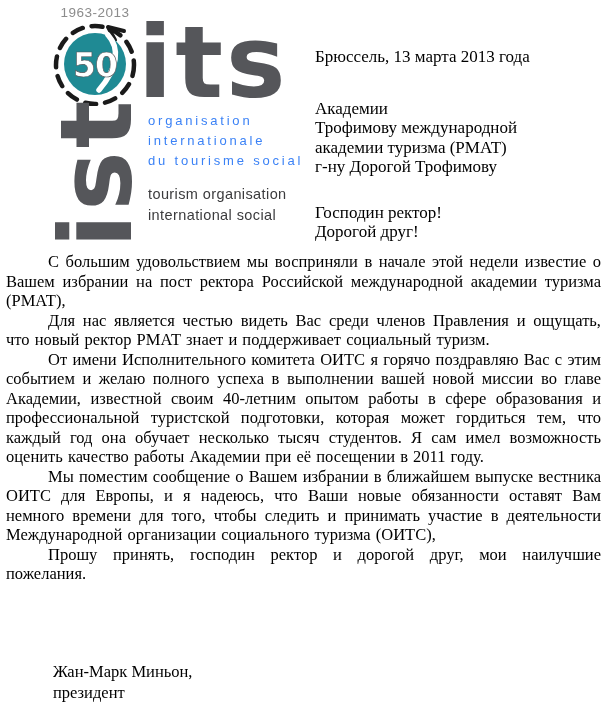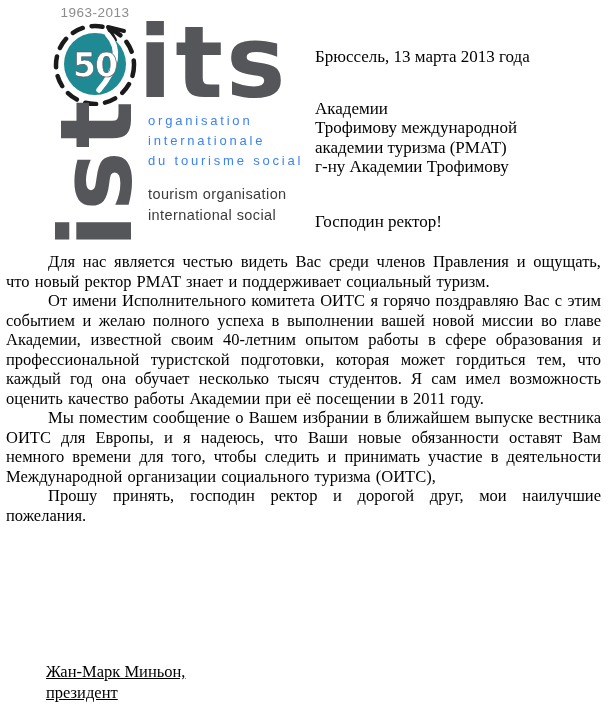--- a/index.html
+++ b/index.html
@@ -71,40 +71,39 @@
   }
 
   
   .letter-header {
     position: absolute;
     left: 315px; top: 47px; width: 290px;
     font-size: 17px;
     line-height: 19.5px;
   }
   .hdr-date { margin-bottom: 32px; }
-  .hdr-salutation { margin-top: 35px; }
+  .hdr-salutation { margin-top: 26px; }
 
   
   .letter-body {
     position: absolute;
     left: 6px; top: 252px; width: 595px;
     font-size: 16.5px;
     line-height: 19.5px;
     text-align: justify;
     word-spacing: 1px;
   }
   .letter-body p { margin: 0; text-indent: 42px; }
 
   
   .signature {
     position: absolute;
-    left: 46px; top: 661px;
+    left: 53px; top: 661px;
     font-size: 16.5px;
     line-height: 21px;
-    text-decoration: underline;
   }
 </style>
 </head>
 <body>
 
 <div class="page">
 
   <div>
     <div class="logo-years">1963-2013</div>
 
@@ -138,28 +137,30 @@
       <div>international social</div>
     </div>
   </div>
 
   <div class="letter-header">
     <div class="hdr-date">Брюссель, 13 марта 2013 года</div>
     <div>
       <div>Академии</div>
       <div>Трофимову международной</div>
       <div>академии туризма (РМАТ)</div>
-      <div>г-ну Академии Трофимову</div>
+      <div>г-ну Дорогой Трофимову</div>
     </div>
     <div class="hdr-salutation">
       <div>Господин ректор!</div>
+      <div>Дорогой друг!</div>
     </div>
   </div>
 
   <div class="letter-body">
+    <p>С большим удовольствием мы восприняли в начале этой недели известие о Вашем избрании на пост ректора Российской международной академии туризма (РМАТ),</p>
     <p>Для нас является честью видеть Вас среди членов Правления и ощущать, что новый ректор РМАТ знает и поддерживает социальный туризм.</p>
     <p>От имени Исполнительного комитета ОИТС я горячо поздравляю Вас с этим событием и желаю полного успеха в выполнении вашей новой миссии во главе Академии, известной своим 40-летним опытом работы в сфере образования и профессиональной туристской подготовки, которая может гордиться тем, что каждый год она обучает несколько тысяч студентов. Я сам имел возможность оценить качество работы Академии при её посещении в 2011 году.</p>
     <p>Мы поместим сообщение о Вашем избрании в ближайшем выпуске вестника ОИТС для Европы, и я надеюсь, что Ваши новые обязанности оставят Вам немного времени для того, чтобы следить и принимать участие в деятельности Международной организации социального туризма (ОИТС),</p>
     <p>Прошу принять, господин ректор и дорогой друг, мои наилучшие пожелания.</p>
   </div>
 
   <div class="signature">
     <div>Жан-Марк Миньон,</div>
     <div>президент</div>
   </div>

